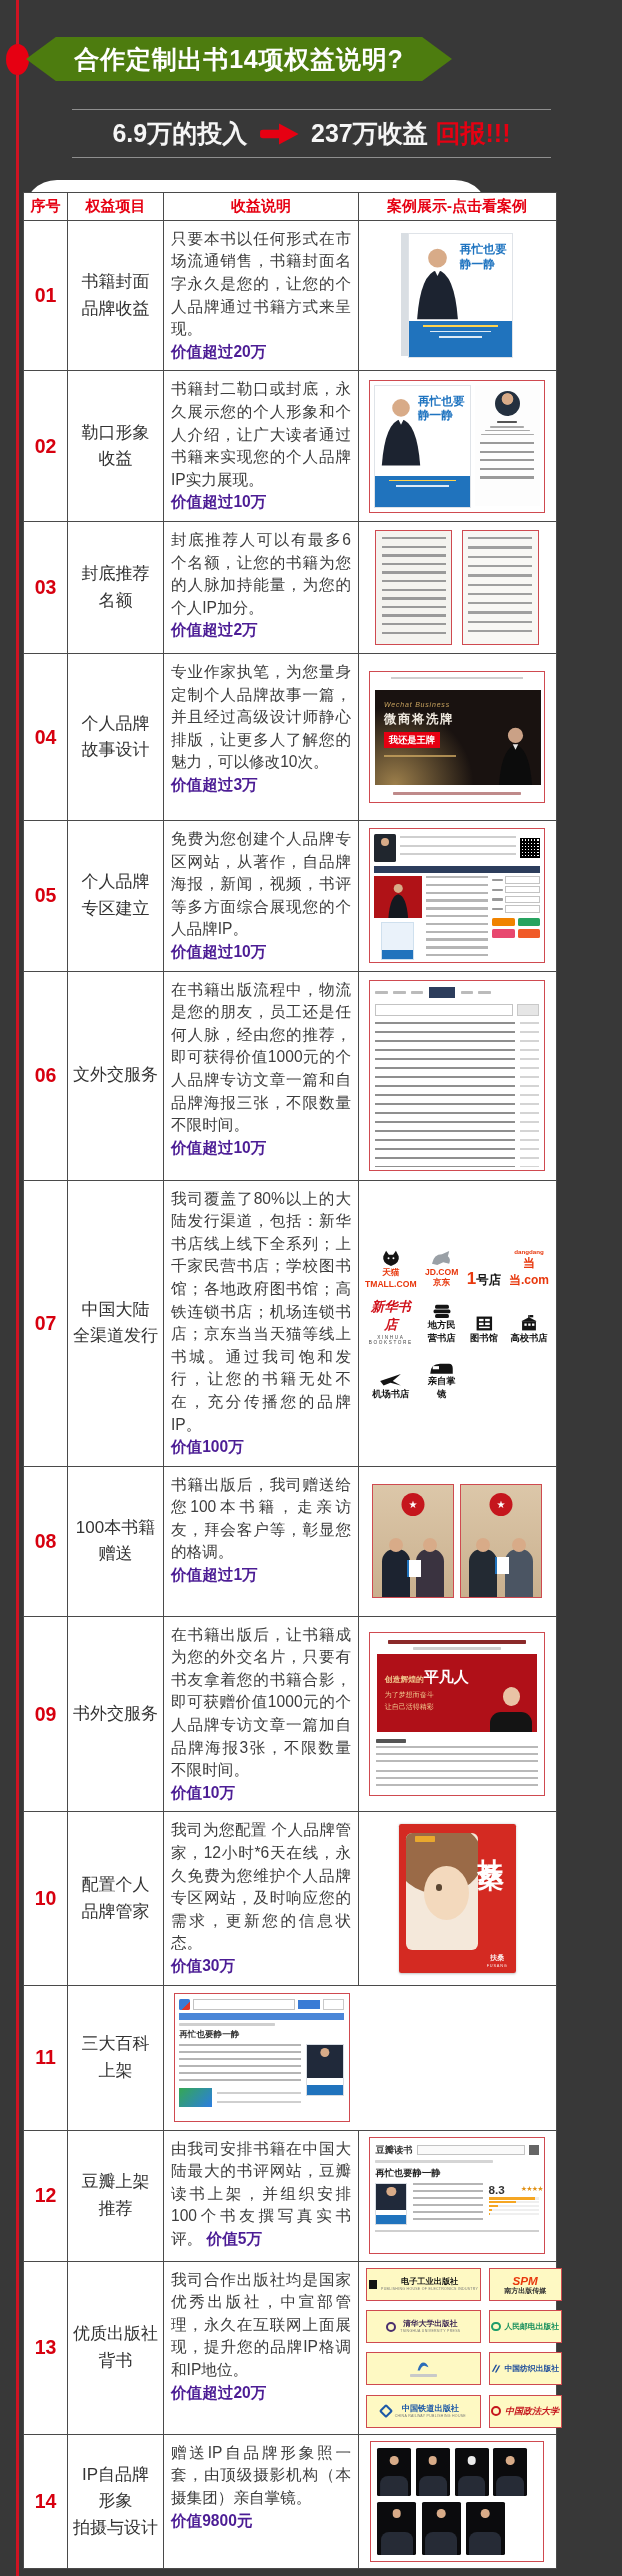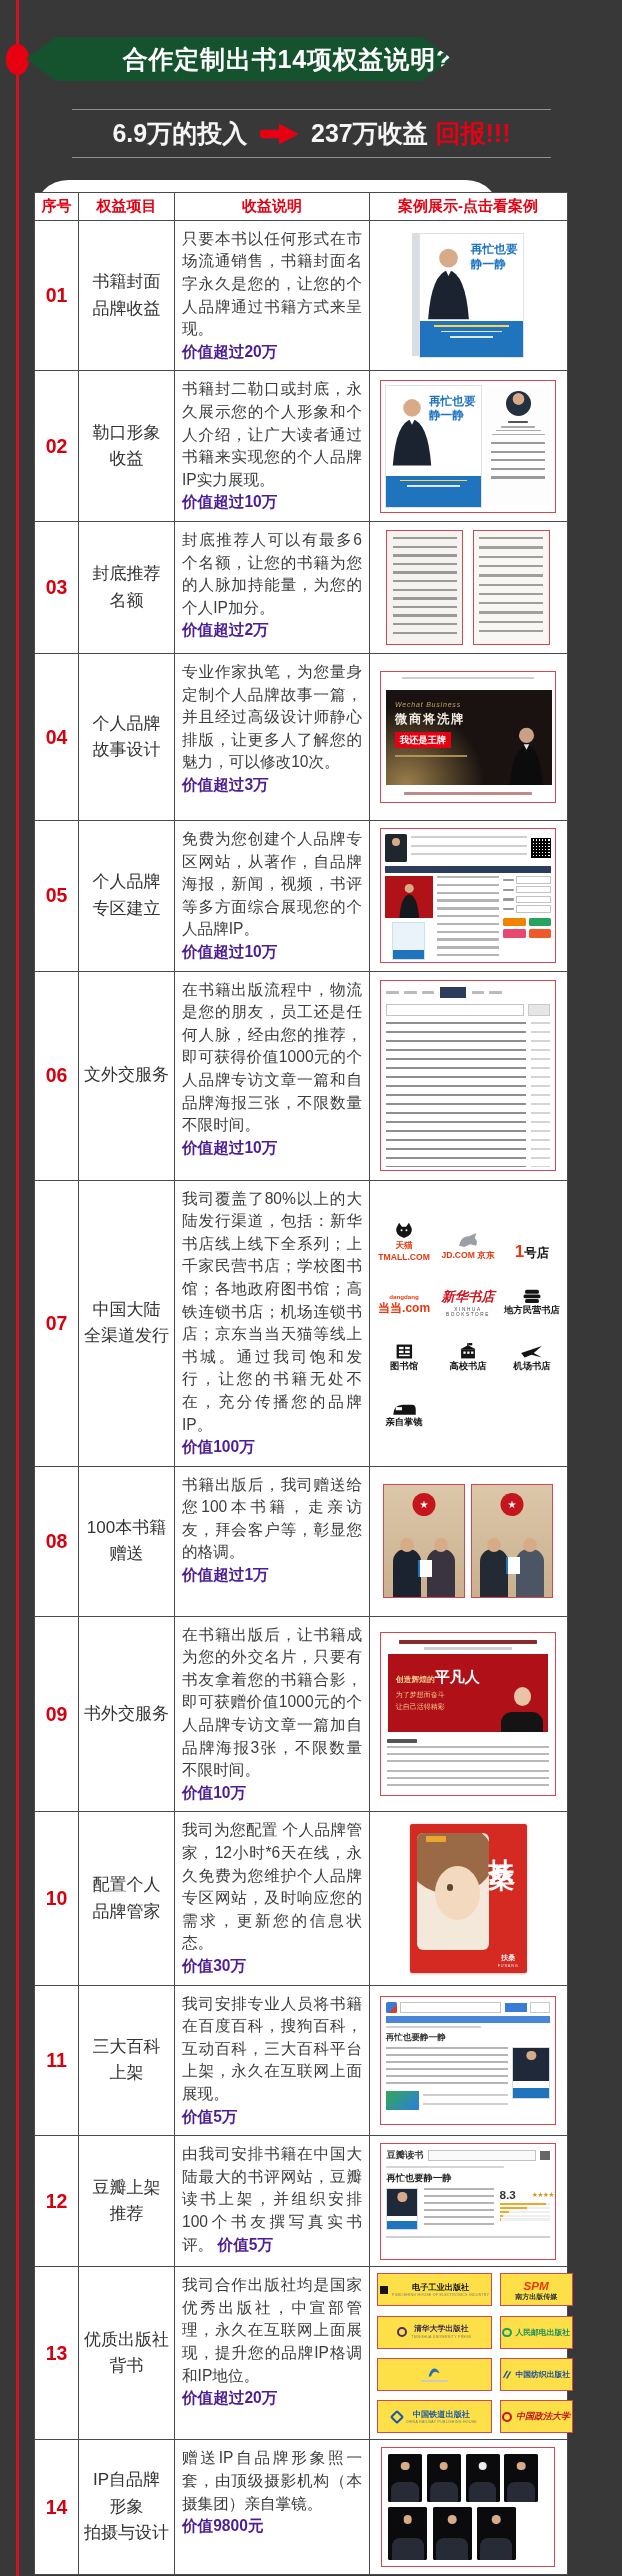--- a/index.html
+++ b/index.html
@@ -5,35 +5,35 @@
   html,body{margin:0;padding:0;}
   body{
     width:622px;height:2576px;position:relative;overflow:hidden;
     background:#383838;
     font-family:"Liberation Sans","DejaVu Sans",sans-serif;
   }
   
   .red-line{position:absolute;left:16.3px;top:0;width:2.3px;height:2576px;background:#cf1322;}
   .red-dot{position:absolute;left:6.2px;top:44px;width:23px;height:31px;border-radius:50%;background:#e60012;}
   .banner{
-    position:absolute;left:26px;top:37px;width:426px;height:44px;background:#14532d;
+    position:absolute;left:26px;top:37px;width:426px;height:44px;background:#4d7c0f;
     clip-path:polygon(0 50%,7% 0,93% 0,100% 50%,93% 100%,7% 100%);
-    display:flex;align-items:center;justify-content:flex-end;
+    display:flex;align-items:center;justify-content:center;
     color:#fff;font-size:25px;font-weight:900;letter-spacing:0.8px;
   }
   .roi{
     position:absolute;left:72px;top:109px;width:479px;
     border-top:1.6px solid #8f8f8f;border-bottom:1.6px solid #8f8f8f;
     padding:7px 0;display:flex;align-items:center;justify-content:center;gap:7.8px;
     color:#f5f5f5;font-size:25px;font-weight:900;white-space:nowrap;
   }
   .roi .red{color:#e60012;}
   .hand{flex:0 0 auto;margin:0 3.1px;}
   
-  .card{position:absolute;left:34px;top:180px;width:466px;height:2343px;background:#fff;border-radius:34px;}
+  .card{position:absolute;left:23px;top:180px;width:466px;height:2343px;background:#fff;border-radius:34px;}
   .tbl{width:532px;margin:12.4px auto 0;border:0.8px solid #4a4a4a;background:#fff;}
   .trow{display:grid;grid-template-columns:44px 96px 195px 196px;border-bottom:0.8px solid #4a4a4a;}
   .trow:last-child{border-bottom:none;}
   .cell{border-right:0.8px solid #4a4a4a;box-sizing:border-box;}
   .cell:last-child{border-right:none;}
   .h-cell{display:flex;align-items:center;justify-content:center;height:26.5px;
     color:#e60012;font-weight:bold;font-size:15px;white-space:nowrap;}
   .c-num{display:flex;align-items:center;justify-content:center;color:#d7000f;font-weight:bold;font-size:19.5px;}
   .c-item{display:flex;align-items:center;justify-content:center;text-align:center;
     font-size:17px;color:#333;white-space:pre-line;line-height:1.55;padding:3.1px;}
@@ -65,21 +65,21 @@
   .b4-badge{display:inline-block;background:#e60012;color:#fff;font-size:9.3px;font-weight:bold;
     padding:1.6px 4.7px;margin-top:4.7px;}
   .b4-gold{width:72px;height:2.3px;background:#c9a45f;margin-top:6.2px;opacity:.8;}
   
   .qr{width:20px;height:20px;background-image:
     repeating-linear-gradient(0deg,#000 0 1.6px,transparent 1.6px 3.1px),
     repeating-linear-gradient(90deg,#000 0 1.6px,#fff 1.6px 3.1px);}
   .input{border:0.8px solid #c3c3c3;background:#fff;}
   .navbar{background:#2c3d5c;}
   
-  .logo7{width:184px;display:grid;grid-template-columns:1fr 1fr 1fr;column-gap:7.8px;row-gap:11.7px;}
+  .logo7{width:184px;display:grid;grid-template-columns:1fr 1fr 1fr 1fr;column-gap:7.8px;row-gap:11.7px;}
   .lg{display:flex;flex-direction:column;align-items:center;justify-content:flex-end;height:44px;text-align:center;}
   .lg .t-red{color:#e8380d;font-weight:bold;font-size:8.6px;}
   .lg .t-blk{color:#161616;font-weight:bold;font-size:9.3px;}
   .lg .t-sub{color:#444;font-size:4.7px;letter-spacing:1.6px;margin-top:1.6px;}
   .yhd1{color:#e8380d;font-size:17px;font-weight:900;}
   .yhdr{color:#161616;font-size:12.4px;font-weight:900;}
   .xh{color:#d0121b;font-size:13.2px;font-weight:900;font-style:italic;}
   
   .photo8{position:relative;width:82px;height:114px;border:1.6px solid #cf4a50;box-sizing:border-box;
     background:linear-gradient(#dcc7a9,#c9b08e);overflow:hidden;}
@@ -117,21 +117,21 @@
   .tinycover .suit{position:absolute;left:0;right:0;top:0;background:#20293a;}
   .tinycover .suit::before{content:"";position:absolute;top:3.1px;left:50%;transform:translateX(-50%);
     width:9.3px;height:9.3px;border-radius:50%;background:#d8ab88;}
   .tinycover .tband{position:absolute;left:0;right:0;bottom:0;background:#2073bd;}
   .stars{color:#e09015;font-size:7px;letter-spacing:-0.8px;}
   .rbar{height:2.3px;background:#efefef;margin:1.6px 0;position:relative;}
   .rbar i{position:absolute;left:0;top:0;bottom:0;background:#f5a623;}
   
   .pub-grid{width:182px;display:grid;grid-template-columns:1fr 1fr;gap:9.3px 7.8px;}
   .pub{height:33px;border:1.6px solid #cf4a50;box-sizing:border-box;display:flex;align-items:center;
-    justify-content:center;gap:3.9px;padding:1.6px;background:#fde047;}
+    justify-content:center;gap:3.9px;padding:1.6px;background:#fef9c3;}
   .pub .col{display:flex;flex-direction:column;align-items:center;line-height:1.15;}
   .pub .cap{font-size:3.5px;color:#777;letter-spacing:0.3px;margin-top:0.8px;white-space:nowrap;}
   .ring{border-radius:50%;box-sizing:border-box;}
   
   .pp{position:relative;background:#0b0b0d;border-radius:1.6px;overflow:hidden;}
   .pp::before{content:"";position:absolute;top:7.8px;left:50%;transform:translateX(-50%);
     width:8.6px;height:8.6px;border-radius:50%;background:#d8ab88;}
   .pp::after{content:"";position:absolute;bottom:0;left:50%;transform:translateX(-50%);
     width:82%;height:42%;border-radius:7.8px 7.8px 0 0;background:#262b36;}
   .pp.mask::before{background:#ececec;}
@@ -503,21 +503,20 @@
             <div class="c2">FUSANG</div>
           </div>
         </div>
       </div>
     </div>
 
     <div class="trow" style="min-height:144px;">
       <div class="cell c-num">11</div>
       <div class="cell c-item">三大百科
 上架</div>
-      <div class="cell c-desc"><span>我司安排专业人员将书籍在百度百科，搜狗百科，互动百科，三大百科平台上架，永久在互联网上面展现。</span><span class="value">价值5万</span></div>
       <div class="cell c-case">
         <div class="frame" style="width:176px;height:129px;padding:4.7px;box-sizing:border-box;">
           <div style="display:flex;align-items:center;gap:3.1px;">
             <i style="width:11px;height:11px;display:block;background:linear-gradient(135deg,#3a7bd5 60%,#e0382c 60%);border-radius:1.6px;"></i>
             <i class="input" style="flex:1;height:9.3px;display:block;"></i>
             <i class="btn-blue" style="width:22px;height:9.3px;display:block;"></i>
             <i style="width:18.7px;height:9.3px;border:0.8px solid #c9c9c9;display:block;"></i>
           </div>
           <div style="height:7px;background:#4a86d8;margin:3.1px 0;"></div>
           <div class="bar" style="width:58%;height:2.3px;background:#cfcfcf;"></div>

